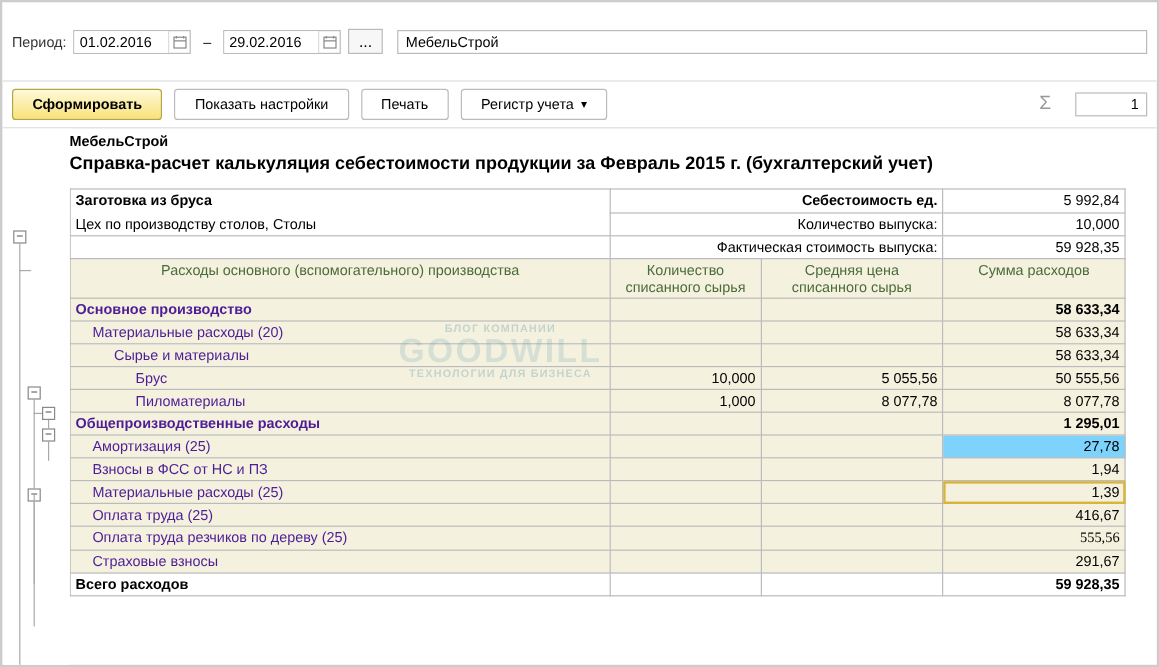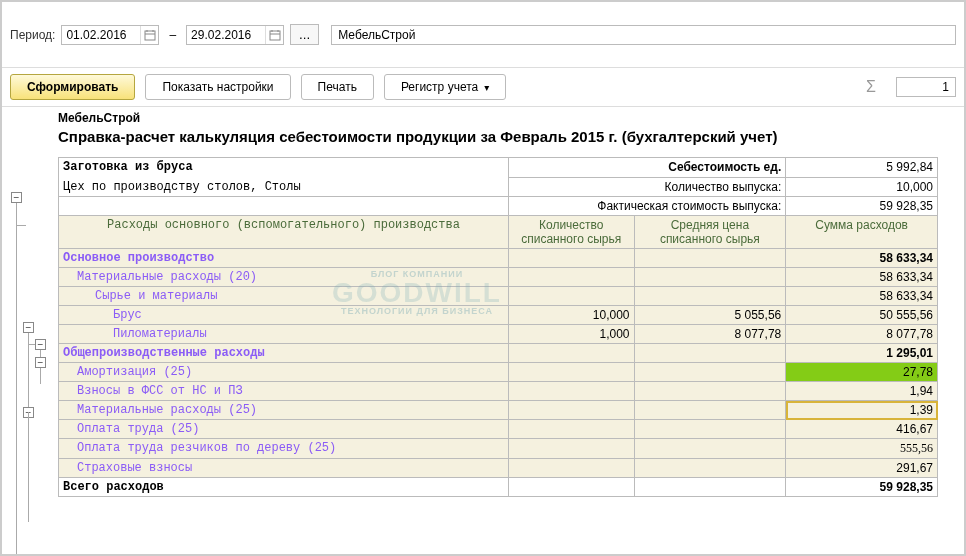--- a/index.html
+++ b/index.html
@@ -145,22 +145,22 @@
     vertical-align: top;
   }
   table.rep th {
     background: #f5f1df;
     font-weight: normal;
     text-align: center;
     color: #4a6b3a;
   }
   .row-bold td { font-weight: bold; }
   .right { text-align: right; }
-  .left { text-align: left; font-family: Liberation Mono, monospace; }
-  .olive { color: #8b5cf6; }
+  .left { text-align: left; }
+  .olive { color: #4c1d95; }
   .indent1 { padding-left: 18px !important; }
   .indent2 { padding-left: 36px !important; }
   .indent3 { padding-left: 54px !important; }
   .col-desc { width: 430px; }
   .col-qty  { width: 120px; }
   .col-price{ width: 145px; }
   .col-sum  { width: 145px; }
   .watermark {
     position: absolute;
     left: 330px; top: 268px;
@@ -319,21 +319,21 @@
           <tr class="row-bold">
             <td class="left indent0 olive" style="background: rgb(245, 241, 223);">Общепроизводственные расходы</td>
             <td class="right" style="background: rgb(245, 241, 223);"></td>
             <td class="right" style="background: rgb(245, 241, 223);"></td>
             <td class="right" style="background: rgb(245, 241, 223);">1 295,01</td>
           </tr>
           <tr>
             <td class="left indent1 olive" style="background: rgb(245, 241, 223);">Амортизация (25)</td>
             <td class="right" style="background: rgb(245, 241, 223);"></td>
             <td class="right" style="background: rgb(245, 241, 223);"></td>
-            <td class="right" style="background: #84cc16;">27,78</td>
+            <td class="right" style="background: #7dd3fc;">27,78</td>
           </tr>
           <tr>
             <td class="left indent1 olive" style="background: rgb(245, 241, 223);">Взносы в ФСС от НС и ПЗ</td>
             <td class="right" style="background: rgb(245, 241, 223);"></td>
             <td class="right" style="background: rgb(245, 241, 223);"></td>
             <td class="right" style="background: rgb(245, 241, 223);">1,94</td>
           </tr>
           <tr>
             <td class="left indent1 olive" style="background: rgb(245, 241, 223);">Материальные расходы (25)</td>
             <td class="right" style="background: rgb(245, 241, 223);"></td>

